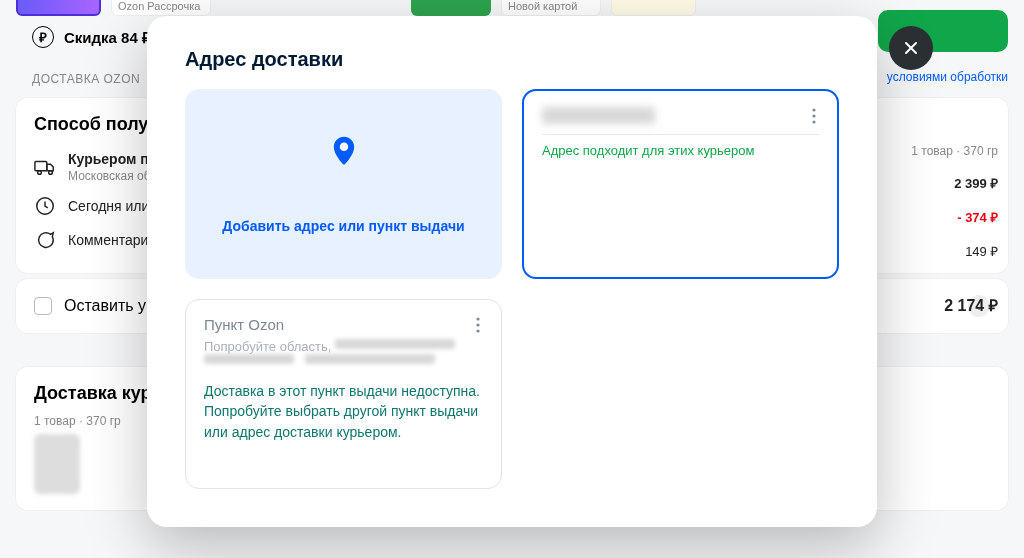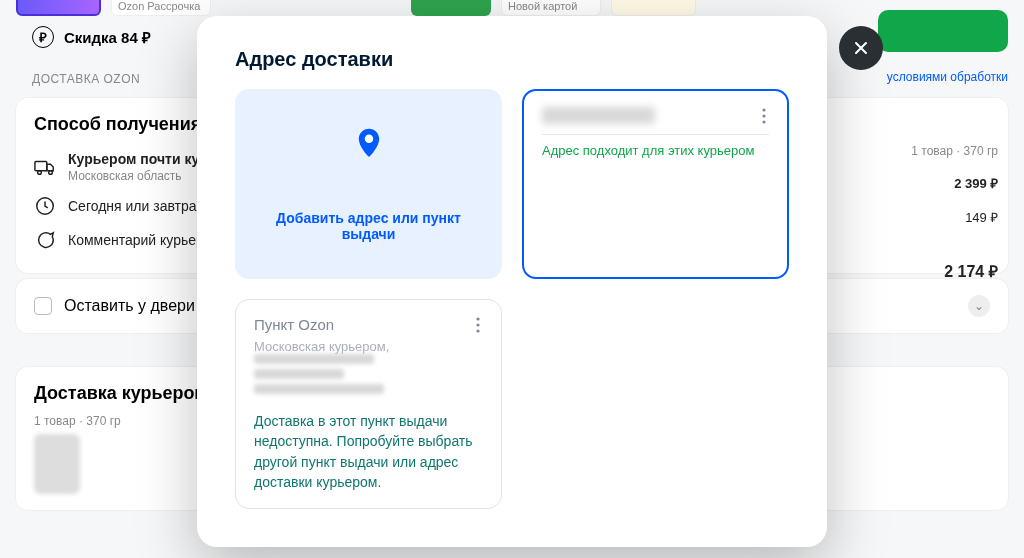--- a/index.html
+++ b/index.html
@@ -36,21 +36,21 @@
   .summary .line { display:flex; justify-content:flex-end; gap:6px; padding:8px 0; }
   .summary .muted { color:#888; font-size:12px; }
   .summary .red { color:#e30613; font-weight:600; }
   .summary .total { font-size:16px; font-weight:800; margin-top:18px; }
 
   .bg-delivery-block { margin-top: 34px; }
   .thumb { width: 46px; height: 60px; background: #ddd; border-radius: 6px; filter: blur(2px); margin-top:6px;}
 
   
   .modal-wrap { position: absolute; inset: 0; display: flex; align-items: flex-start; justify-content: center; }
-  .modal { background: #fff; width: 630px; border-radius: 20px; margin-top: 16px; padding: 32px 38px 38px; box-shadow: 0 20px 60px rgba(0,0,0,.25); position: relative; }
+  .modal { background: #fff; width: 730px; border-radius: 20px; margin-top: 16px; padding: 32px 38px 38px; box-shadow: 0 20px 60px rgba(0,0,0,.25); position: relative; }
   .modal-title { font-size: 20px; font-weight: 800; margin-bottom: 18px; color:#001a34; }
 
   .close-btn { position: absolute; right: -56px; top: 10px; width: 44px; height: 44px; border-radius: 50%; background: #2a2f33; display:flex; align-items:center; justify-content:center; cursor:pointer; }
   .close-btn svg { stroke: #fff; }
 
   .cards { display: grid; grid-template-columns: 1fr 1fr; gap: 20px; }
   .card { border-radius: 14px; padding: 16px 18px; min-height: 190px; position: relative; }
 
   .card-add { background: #e8f1ff; display:flex; flex-direction:column; align-items:center; justify-content:center; cursor:pointer;gap:32px; }
   .pin { width: 34px; height: 34px; margin-bottom: 18px; }
@@ -136,20 +136,21 @@
     <div class="thumb"></div>
   </div>
 
   <div class="bg-right">
     <div class="green-btn"></div>
     <div class="terms-link">условиями обработки</div>
   </div>
   <div class="summary">
     <div class="line muted">1 товар · 370 гр</div>
     <div class="line" style="font-weight:700">2 399 ₽</div>
+    <div class="line red">- 374 ₽</div>
     <div class="line">149 ₽</div>
     <div class="line total">2 174 ₽</div>
   </div>
 
 </div>
 
 <div class="modal-wrap">
   <div class="modal">
 
     <div class="close-btn">
@@ -186,21 +187,21 @@
       <div class="card card-plain">
         <div class="dots">
           <svg width="4" height="16" viewBox="0 0 4 16">
               <circle cx="2" cy="2" r="1.6"></circle>
               <circle cx="2" cy="8" r="1.6"></circle>
               <circle cx="2" cy="14" r="1.6"></circle>
             </svg>
         </div>
         <div class="addr-title clear" style="color:#7e8896;font-weight:500">Пункт Ozon</div>
         <div class="addr-sub" style="filter:none;color:#aab0ba;">
-          <span>Московская курьером,</span>
+          <span>Попробуйте область,</span>
           <span class="blur-span" style="width:120px;height:10px;">xxxxxxxxxx xxxxx</span><br>
           <span class="blur-span" style="width:90px;height:10px;">xxxxxxxx</span>&nbsp;&nbsp;
           <span class="blur-span" style="width:130px;height:10px;">xxxxxxxxxxxxxxx</span>
         </div>
         <div class="status-err">Доставка в этот пункт выдачи недоступна. Попробуйте выбрать другой пункт выдачи или адрес доставки курьером.</div>
       </div>
 
     </div>
   </div>
 </div>

